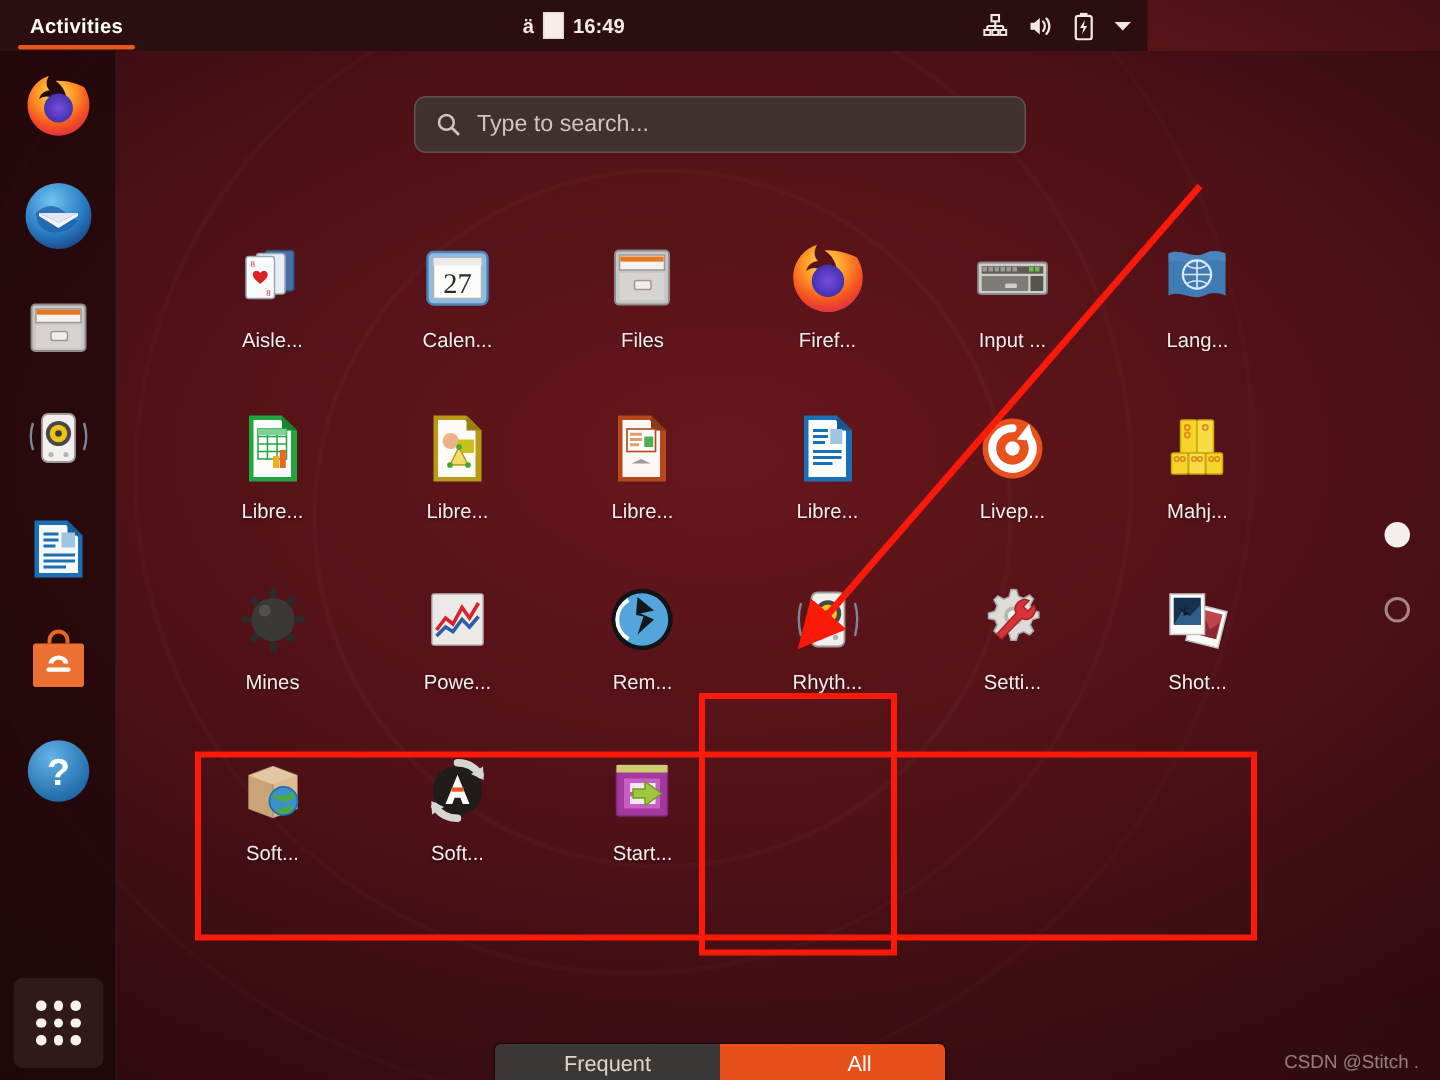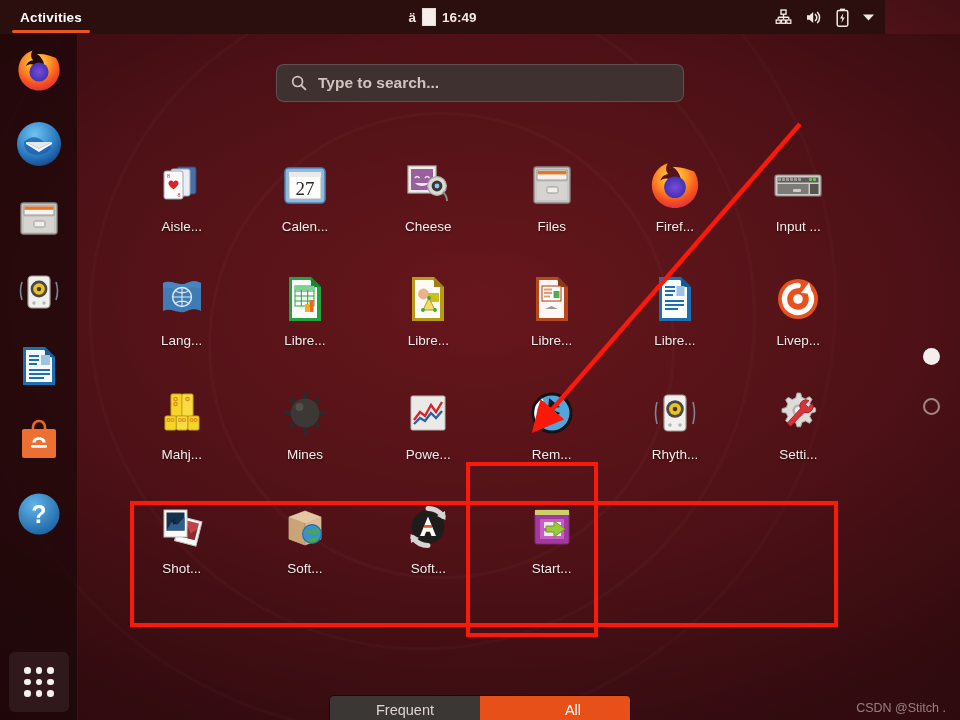--- a/index.html
+++ b/index.html
@@ -26,21 +26,21 @@
       radial-gradient(circle at 44% 44%, transparent 0 330px, rgba(255,180,170,0.035) 331px 333px, transparent 334px),
       radial-gradient(circle at 42% 42%, transparent 0 430px, rgba(255,180,170,0.028) 431px 433px, transparent 434px);
   }
   #overview-shade{
     position:absolute; left:0; top:34px; right:0; bottom:0;
     background:rgba(20,5,6,0.28);
   }
 
   
   #topbar{
-    position:absolute; left:0; top:0; width:885px; height:34px;
+    position:absolute; left:0; top:0; width:765px; height:34px;
     background:#2b0f0e;
     display:flex; align-items:center;
     color:#f2e9e4; font-size:13.5px; font-weight:bold;
     z-index:30;
   }
   #activities{
     margin-left:12px; padding:0 8px; height:34px;
     display:flex; align-items:center; position:relative;
     color:#ffffff; letter-spacing:.2px; cursor:pointer;
   }
@@ -93,21 +93,20 @@
 
   
   #search-wrap{ position:absolute; left:276px; top:64px; width:408px; height:38px; z-index:20; }
   #searchbox{
     width:100%; height:100%;
     background:rgba(62,52,50,0.92);
     border:1px solid rgba(255,255,255,0.16);
     border-radius:8px;
     display:flex; align-items:center; padding:12px 14px; gap:11px;
     cursor:text;
-    font-weight:bold;
   }
   #search-placeholder{ color:#cfc4bf; font-size:15.5px; }
 
   
   #appgrid{
     position:absolute; left:120px; top:158px; width:740px;
     display:grid; grid-template-columns:repeat(6,1fr);
     row-gap:38px;
     z-index:15;
   }
@@ -362,35 +361,20 @@
       <svg width="54" height="54" viewBox="0 0 54 54">
         <rect x="7" y="10" width="40" height="35" rx="4" fill="#8cbce4" stroke="#4d82b4" stroke-width="1.6"></rect>
         <rect x="11" y="14" width="32" height="27" fill="#fcfcfb" stroke="#b6b4b1" stroke-width="1"></rect>
         <rect x="11" y="14" width="32" height="5" fill="#eceae6"></rect>
         <text x="27" y="37" font-family="Liberation Serif, serif" font-size="19" text-anchor="middle" fill="#2d2b29">27</text>
       </svg>
     </div>
     <div class="app-label">Calen...</div>
   </div>
 
-  <div class="app">
-    <div class="app-ico">
-      <svg width="54" height="54" viewBox="0 0 54 54">
-        <rect x="7" y="8" width="28" height="27" fill="#efedea" stroke="#b4b2af" stroke-width="1.2"></rect>
-        <rect x="10" y="11" width="22" height="21" fill="#9a5f9e"></rect>
-        <path d="M14 20c1.4-2 3-2 4.4 0M24 20c1.4-2 3-2 4.4 0" stroke="#f0e3f2" stroke-width="1.7" fill="none"></path>
-        <path d="M14 25c3 4 11 4 14 0z" fill="#f6ecf7"></path>
-        <circle cx="36" cy="28" r="9.4" fill="#dcdad7" stroke="#a9a7a4" stroke-width="1.2"></circle>
-        <circle cx="36" cy="28" r="5.4" fill="#3a3836"></circle>
-        <circle cx="36" cy="28" r="2.4" fill="#8fc8ea"></circle>
-        <path d="M42 34c3 3 4 6 4 9" stroke="#8a8885" stroke-width="2" fill="none"></path>
-      </svg>
-    </div>
-    <div class="app-label">Cheese</div>
-  </div>
 
   <div class="app">
     <div class="app-ico">
       <svg width="54" height="54" viewBox="0 0 54 54">
         <rect x="9" y="9" width="36" height="36" rx="2.5" fill="#c9c7c4" stroke="#8e8c89" stroke-width="1.3"></rect>
         <rect x="12" y="12" width="30" height="10" fill="#f4f2ef" stroke="#9a9895" stroke-width="1"></rect>
         <rect x="12.6" y="13" width="28.8" height="3.4" fill="#e8761e"></rect>
         <rect x="12" y="24" width="30" height="18" fill="#d6d4d1"></rect>
         <rect x="22" y="29" width="11" height="6" rx="1.4" fill="#f0eeeb" stroke="#9a9895" stroke-width="1"></rect>
       </svg>

